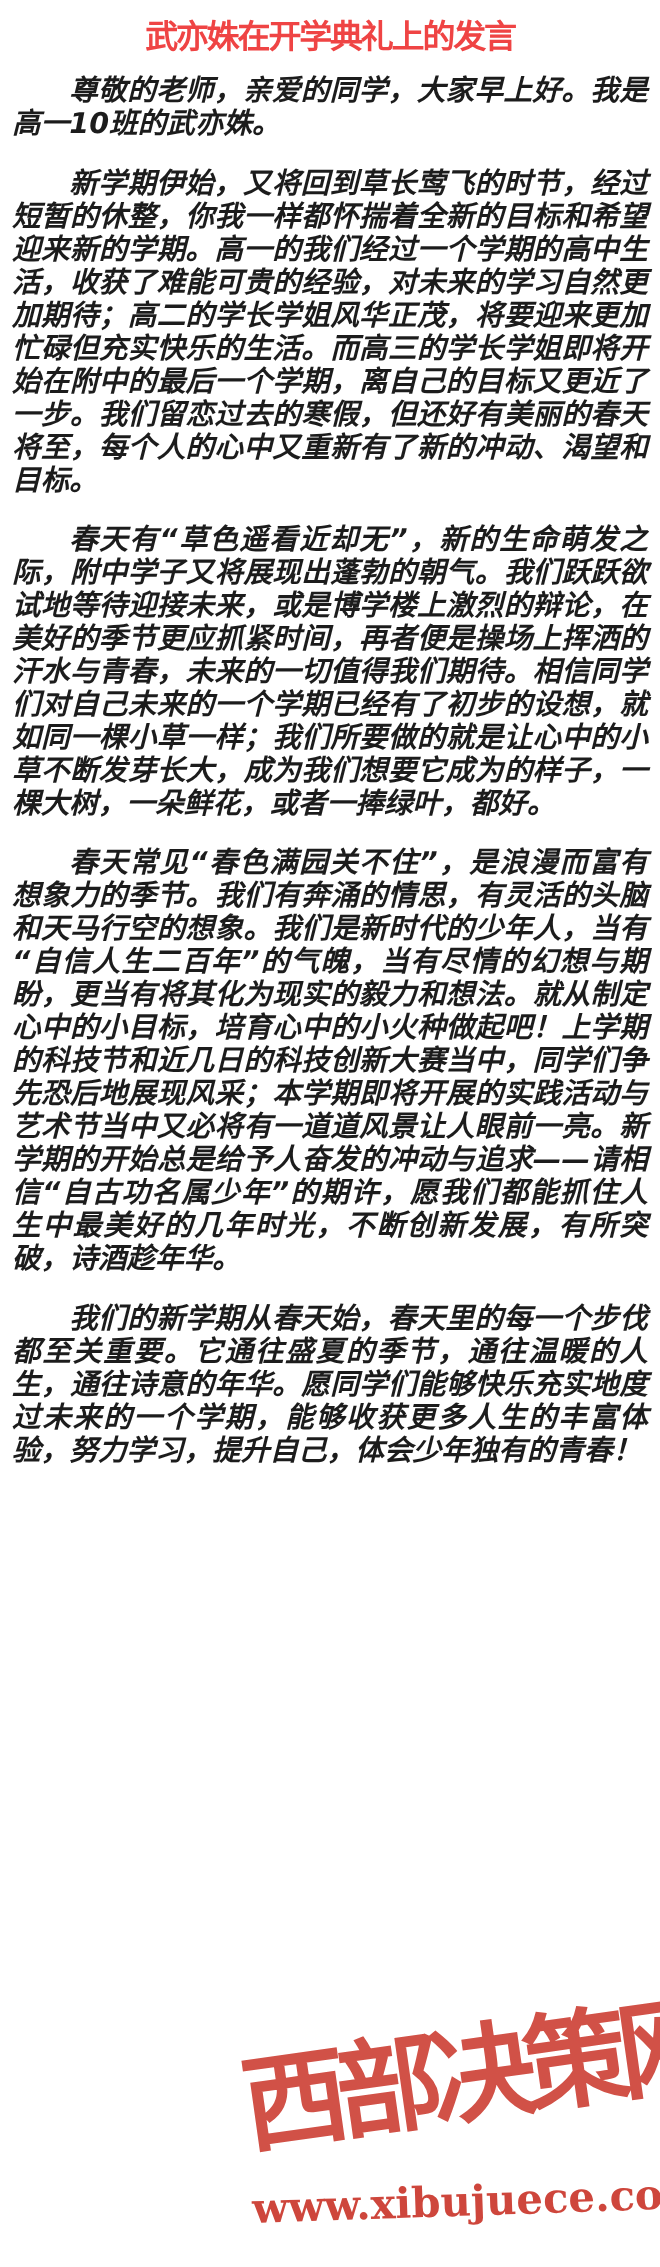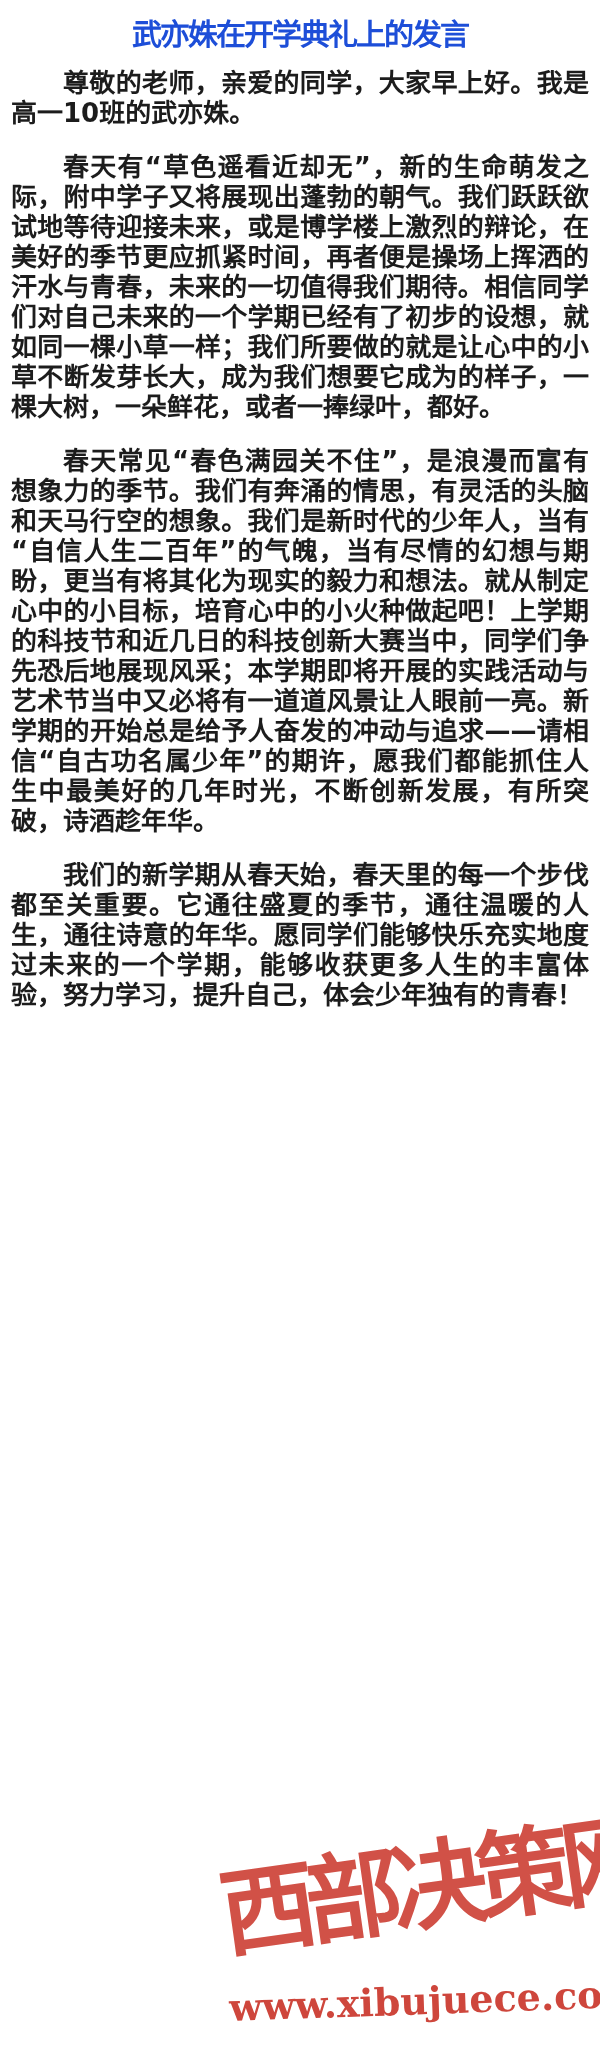--- a/index.html
+++ b/index.html
@@ -19,32 +19,33 @@
     padding: 16px 11px 40px 11px;
     position: relative;
   }
   .doc-title {
     margin: 0 0 14px 0;
     text-align: center;
     font-size: 30px;
     line-height: 38px;
     font-weight: 700;
     letter-spacing: -2px;
-    color: #1d4ed8;
+    color: #ef4444;
   }
   .para {
     margin: 0 0 24px 0;
     font-size: 26px;
     line-height: 30px;
     font-weight: 700;
     text-align: justify;
     text-justify: inter-ideograph;
     text-indent: 2em;
     color: #1c1c1c;
     word-break: break-all;
+    font-style: italic;
   }
   .para:last-child { margin-bottom: 5px; }
 
   
   .watermark {
     position: absolute;
     left: 0;
     top: 0;
     width: 600px;
     height: 2061px;
@@ -81,20 +82,21 @@
   }
 </style>
 </head>
 <body>
 
 <div class="page">
   <h1 class="doc-title">武亦姝在开学典礼上的发言</h1>
 
   <div>
       <p class="para">尊敬的老师，亲爱的同学，大家早上好。我是高一10班的武亦姝。</p>
+      <p class="para">新学期伊始，又将回到草长莺飞的时节，经过短暂的休整，你我一样都怀揣着全新的目标和希望迎来新的学期。高一的我们经过一个学期的高中生活，收获了难能可贵的经验，对未来的学习自然更加期待；高二的学长学姐风华正茂，将要迎来更加忙碌但充实快乐的生活。而高三的学长学姐即将开始在附中的最后一个学期，离自己的目标又更近了一步。我们留恋过去的寒假，但还好有美丽的春天将至，每个人的心中又重新有了新的冲动、渴望和目标。</p>
       <p class="para">春天有“草色遥看近却无”，新的生命萌发之际，附中学子又将展现出蓬勃的朝气。我们跃跃欲试地等待迎接未来，或是博学楼上激烈的辩论，在美好的季节更应抓紧时间，再者便是操场上挥洒的汗水与青春，未来的一切值得我们期待。相信同学们对自己未来的一个学期已经有了初步的设想，就如同一棵小草一样；我们所要做的就是让心中的小草不断发芽长大，成为我们想要它成为的样子，一棵大树，一朵鲜花，或者一捧绿叶，都好。</p>
       <p class="para">春天常见“春色满园关不住”，是浪漫而富有想象力的季节。我们有奔涌的情思，有灵活的头脑和天马行空的想象。我们是新时代的少年人，当有“自信人生二百年”的气魄，当有尽情的幻想与期盼，更当有将其化为现实的毅力和想法。就从制定心中的小目标，培育心中的小火种做起吧！上学期的科技节和近几日的科技创新大赛当中，同学们争先恐后地展现风采；本学期即将开展的实践活动与艺术节当中又必将有一道道风景让人眼前一亮。新学期的开始总是给予人奋发的冲动与追求——请相信“自古功名属少年”的期许，愿我们都能抓住人生中最美好的几年时光，不断创新发展，有所突破，诗酒趁年华。</p>
       <p class="para">我们的新学期从春天始，春天里的每一个步伐都至关重要。它通往盛夏的季节，通往温暖的人生，通往诗意的年华。愿同学们能够快乐充实地度过未来的一个学期，能够收获更多人生的丰富体验，努力学习，提升自己，体会少年独有的青春！</p>
     </div>
 </div>
 
 <div class="watermark">
   <div class="watermark-name" style="color: rgb(201, 50, 38);">西部决策网</div>
   <div class="watermark-url" style="color: rgb(201, 50, 38);">www.xibujuece.com</div>
 </div>

